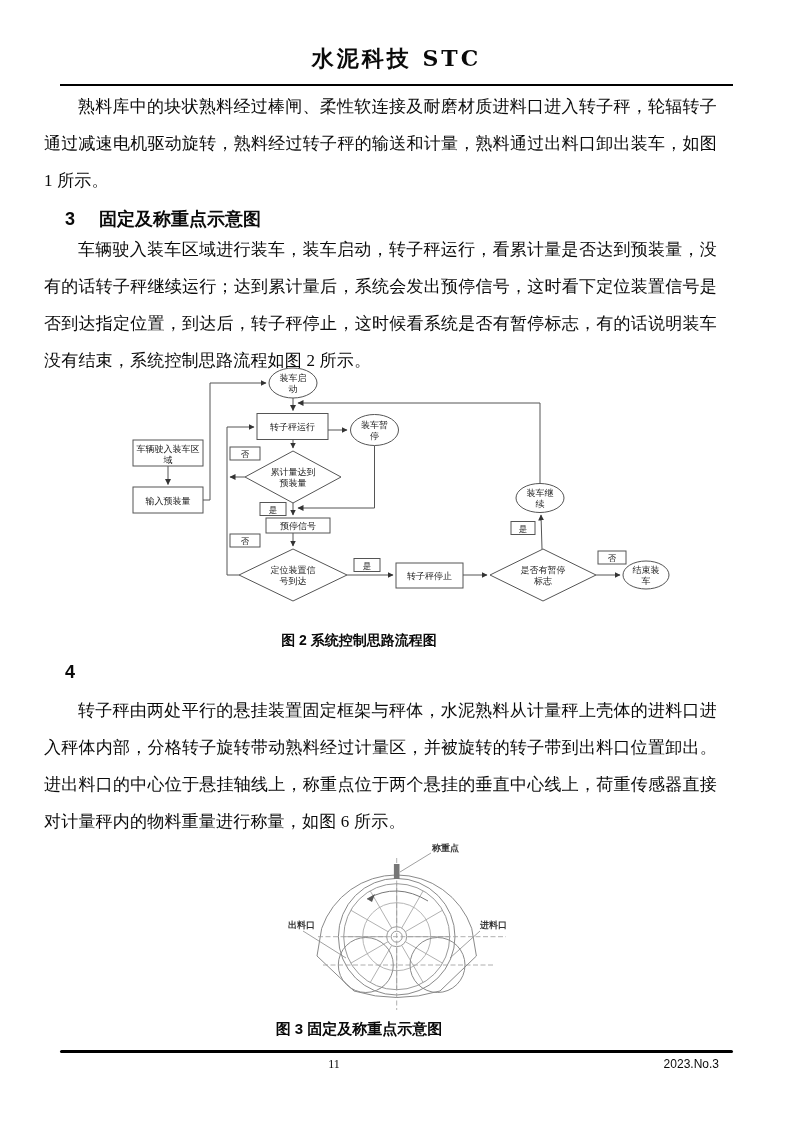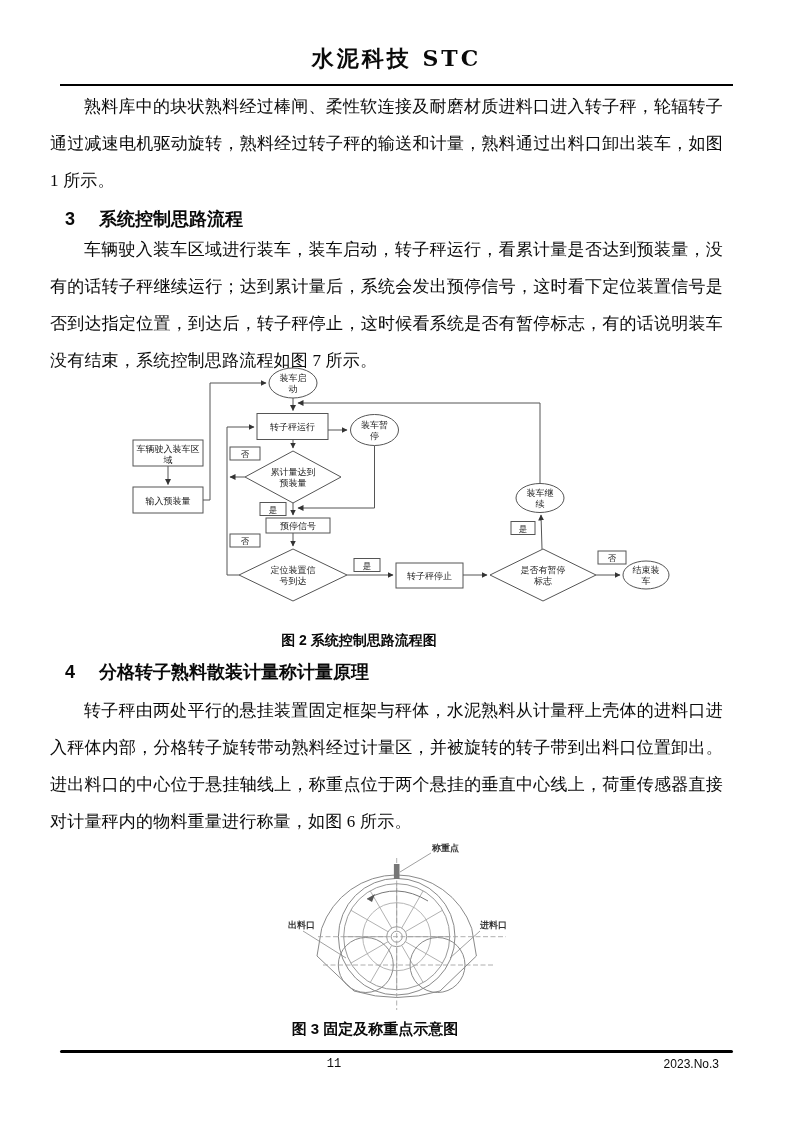--- a/index.html
+++ b/index.html
@@ -9,74 +9,74 @@
     overflow:hidden;
   }
   .abs{position:absolute;}
   .journal-title{
     top:44px;left:0;width:793px;text-align:center;
     font-size:22px;font-weight:600;letter-spacing:3px;
     font-family:"DejaVu Serif","Liberation Serif",serif;
   }
   .header-rule{top:84px;left:60px;width:673px;height:2px;background:#000;}
   .para{
-    left:50px;width:673px;font-size:17px;line-height:37px;
+    left:44px;width:673px;font-size:17px;line-height:37px;
     text-align:justify;text-indent:2em;letter-spacing:0.2px;
   }
   .p1{top:88px;}
   .p2{top:231px;}
   .p3{top:692px;}
   .sec-heading{
     left:65px;font-size:18px;font-weight:bold;line-height:24px;
     font-family:"Liberation Sans","DejaVu Sans",sans-serif;
     display:flex;
   }
   .sec-heading .sec-num{margin-right:24px;}
   .h3{top:207px;}
   .h4{top:660px;}
   .fig-caption{
     left:0;width:718px;text-align:center;
     font-size:14px;font-weight:600;line-height:20px;
     font-family:"Liberation Sans","DejaVu Sans",sans-serif;
   }
   .cap2{top:630px;}
-  .cap3{top:1019px;font-size:15px;font-weight:700;padding-left:16px;}
+  .cap3{top:1019px;font-size:15px;font-weight:700;}
   .flowchart-box{top:367px;left:110px;width:600px;height:250px;}
   .figure3-box{top:838px;left:288px;width:235px;height:178px;font-weight:bold;}
   svg{display:block;}
   svg text{
     font-family:"Liberation Sans","DejaVu Sans",sans-serif;
     fill:#1a1a1a;
   }
   .node-label{font-size:9px;text-anchor:middle;}
   .edge-label{font-size:8.5px;text-anchor:middle;}
   .fig3-label{font-size:9px;fill:#333;}
   .footer-rule{top:1050px;left:60px;width:673px;height:3px;background:#000;border-radius:2px;}
   .page-number{
     top:1057px;left:0;width:668px;text-align:center;font-size:12px;
-    font-family:Liberation Mono, monospace;
+    font-family:Liberation Serif, serif;
   }
   .issue-number{
     top:1057px;right:74px;font-size:12px;
     font-family:"Liberation Sans","DejaVu Sans",sans-serif;
   }
 </style>
 </head>
 <body>
 
 <div class="abs journal-title">水泥科技 STC</div>
 <div class="abs header-rule"></div>
 
 <div class="abs para p1">熟料库中的块状熟料经过棒闸、柔性软连接及耐磨材质进料口进入转子秤，轮辐转子通过减速电机驱动旋转，熟料经过转子秤的输送和计量，熟料通过出料口卸出装车，如图 1 所示。</div>
 
 <div class="abs sec-heading h3">
   <span class="sec-num">3</span>
-  <span>系统控制思路流程</span>
-</div>
-<div class="abs para p2">车辆驶入装车区域进行装车，装车启动，转子秤运行，看累计量是否达到预装量，没有的话转子秤继续运行；达到累计量后，系统会发出预停信号，这时看下定位装置信号是否到达指定位置，到达后，转子秤停止，这时候看系统是否有暂停标志，有的话说明装车没有结束，系统控制思路流程如图 7 所示。</div>
+  <span>固定及称重点示意图</span>
+</div>
+<div class="abs para p2">车辆驶入装车区域进行装车，装车启动，转子秤运行，看累计量是否达到预装量，没有的话转子秤继续运行；达到累计量后，系统会发出预停信号，这时看下定位装置信号是否到达指定位置，到达后，转子秤停止，这时候看系统是否有暂停标志，有的话说明装车没有结束，系统控制思路流程如图 2 所示。</div>
 
 <div class="abs flowchart-box">
 <svg width="600" height="250" viewBox="0 0 600 250">
   <defs>
     <marker id="arr" markerWidth="7" markerHeight="7" refX="5.5" refY="3" orient="auto">
       <path d="M0,0 L6,3 L0,6 Z" fill="#333"></path>
     </marker>
   </defs>
   <g stroke="#555" stroke-width="1" fill="none">
 
@@ -176,21 +176,20 @@
     <text x="257" y="201.5" class="edge-label">是</text>
     <text x="413" y="164.5" class="edge-label">是</text>
     <text x="502" y="194" class="edge-label">否</text>
   </g>
 </svg>
 </div>
 <div class="abs fig-caption cap2">图 2 系统控制思路流程图</div>
 
 <div class="abs sec-heading h4">
   <span class="sec-num">4</span>
-  <span>分格转子熟料散装计量称计量原理</span>
 </div>
 <div class="abs para p3">转子秤由两处平行的悬挂装置固定框架与秤体，水泥熟料从计量秤上壳体的进料口进入秤体内部，分格转子旋转带动熟料经过计量区，并被旋转的转子带到出料口位置卸出。进出料口的中心位于悬挂轴线上，称重点位于两个悬挂的垂直中心线上，荷重传感器直接对计量秤内的物料重量进行称量，如图 6 所示。</div>
 
 <div class="abs figure3-box">
 <svg width="235" height="178" viewBox="0 0 235 178">
 
   <path d="M 33.7,90.3 A 79.4,79.4 0 0 1 183.7,90.3 L 188.4,118 L 152,153 Q 108.7,166 66,153 L 29,118 Z" fill="none" stroke="#8a8a8a" stroke-width="1"></path>
 
   <g fill="none" stroke="#9a9a9a" stroke-width="1">
     <circle cx="108.7" cy="98.7" r="58.3" stroke="#8a8a8a"></circle>

